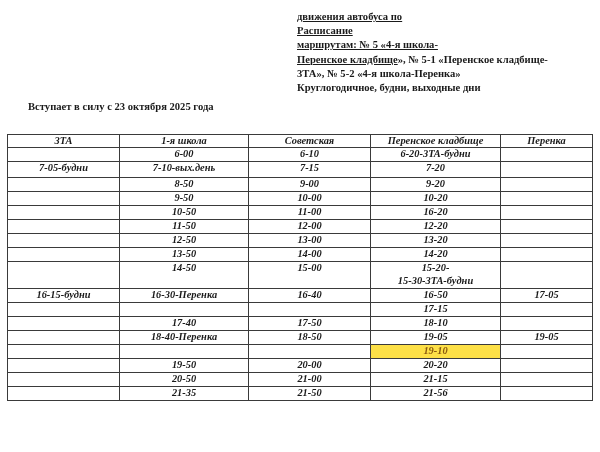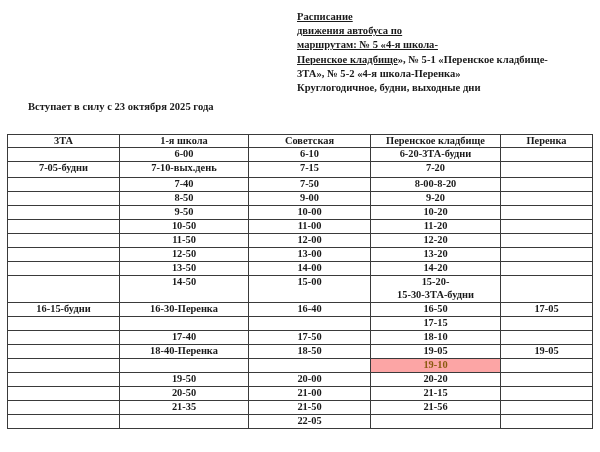--- a/index.html
+++ b/index.html
@@ -35,20 +35,21 @@
       line-height: 13px;
     }
     table.schedule {
       position: absolute;
       left: 7px;
       top: 134px;
       width: 585px;
       border-collapse: collapse;
       table-layout: fixed;
       font-size: 10.4px;
+      font-style: italic;
     }
     table.schedule col.c1 { width: 112px; }
     table.schedule col.c2 { width: 129px; }
     table.schedule col.c3 { width: 122px; }
     table.schedule col.c4 { width: 130px; }
     table.schedule col.c5 { width: 92px; }
     table.schedule th,
     table.schedule td {
       border: 1px solid #3a3a3a;
       text-align: center;
@@ -59,30 +60,30 @@
       white-space: nowrap;
       overflow: hidden;
     }
     table.schedule th {
       font-weight: bold;
       height: 12px;
     }
     table.schedule tr.tall td { height: 15px; }
     table.schedule tr.double td { height: 26px; margin-top: 35px; }
     table.schedule td.hl {
-      background: #fca5a5;
+      background: #fde047;
       color: #8a5a10;
     }
   </style>
 </head>
 <body>
 
 <div class="title-block">
+  <div class="ul">движения автобуса по</div>
   <div class="ul">Расписание</div>
-  <div class="ul">движения автобуса по</div>
   <div class="ul">маршрутам: № 5 «4-я школа-</div>
   <div><span class="ul">Перенское кладбище</span><span>», № 5-1 «Перенское кладбище-</span></div>
   <div>3ТА», № 5-2 «4-я школа-Перенка»</div>
   <div>Круглогодичное, будни, выходные дни</div>
 </div>
 
 <div class="effective">Вступает в силу с 23 октября 2025 года</div>
 
 <table class="schedule">
   <colgroup>
@@ -111,44 +112,37 @@
       </tr>
       <tr class="tall">
         <td>7-05-будни</td>
         <td>7-10-вых.день</td>
         <td>7-15</td>
         <td>7-20</td>
         <td></td>
       </tr>
       <tr>
         <td></td>
-        <td>7-40</td>
-        <td>7-50</td>
-        <td>8-00-8-20</td>
-        <td></td>
-      </tr>
-      <tr>
-        <td></td>
         <td>8-50</td>
         <td>9-00</td>
         <td>9-20</td>
         <td></td>
       </tr>
       <tr>
         <td></td>
         <td>9-50</td>
         <td>10-00</td>
         <td>10-20</td>
         <td></td>
       </tr>
       <tr>
         <td></td>
         <td>10-50</td>
         <td>11-00</td>
-        <td>11-20</td>
+        <td>16-20</td>
         <td></td>
       </tr>
       <tr>
         <td></td>
         <td>11-50</td>
         <td>12-00</td>
         <td>12-20</td>
         <td></td>
       </tr>
       <tr>
@@ -221,21 +215,14 @@
         <td>21-15</td>
         <td></td>
       </tr>
       <tr>
         <td></td>
         <td>21-35</td>
         <td>21-50</td>
         <td>21-56</td>
         <td></td>
       </tr>
-      <tr>
-        <td></td>
-        <td></td>
-        <td>22-05</td>
-        <td></td>
-        <td></td>
-      </tr>
     </tbody>
 </table>
 
 </body></html>

